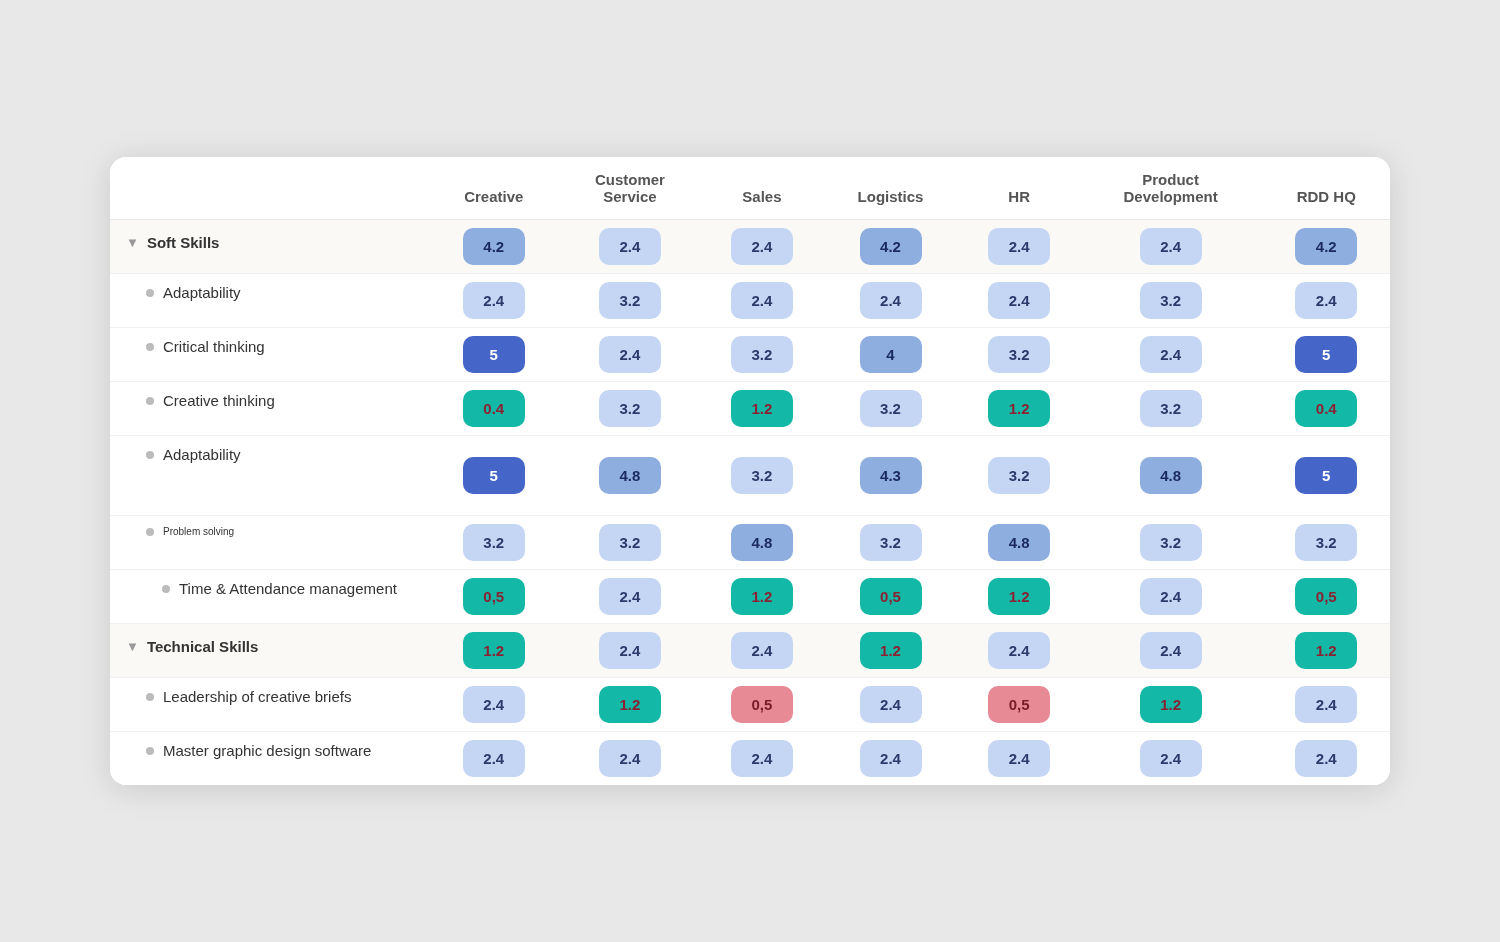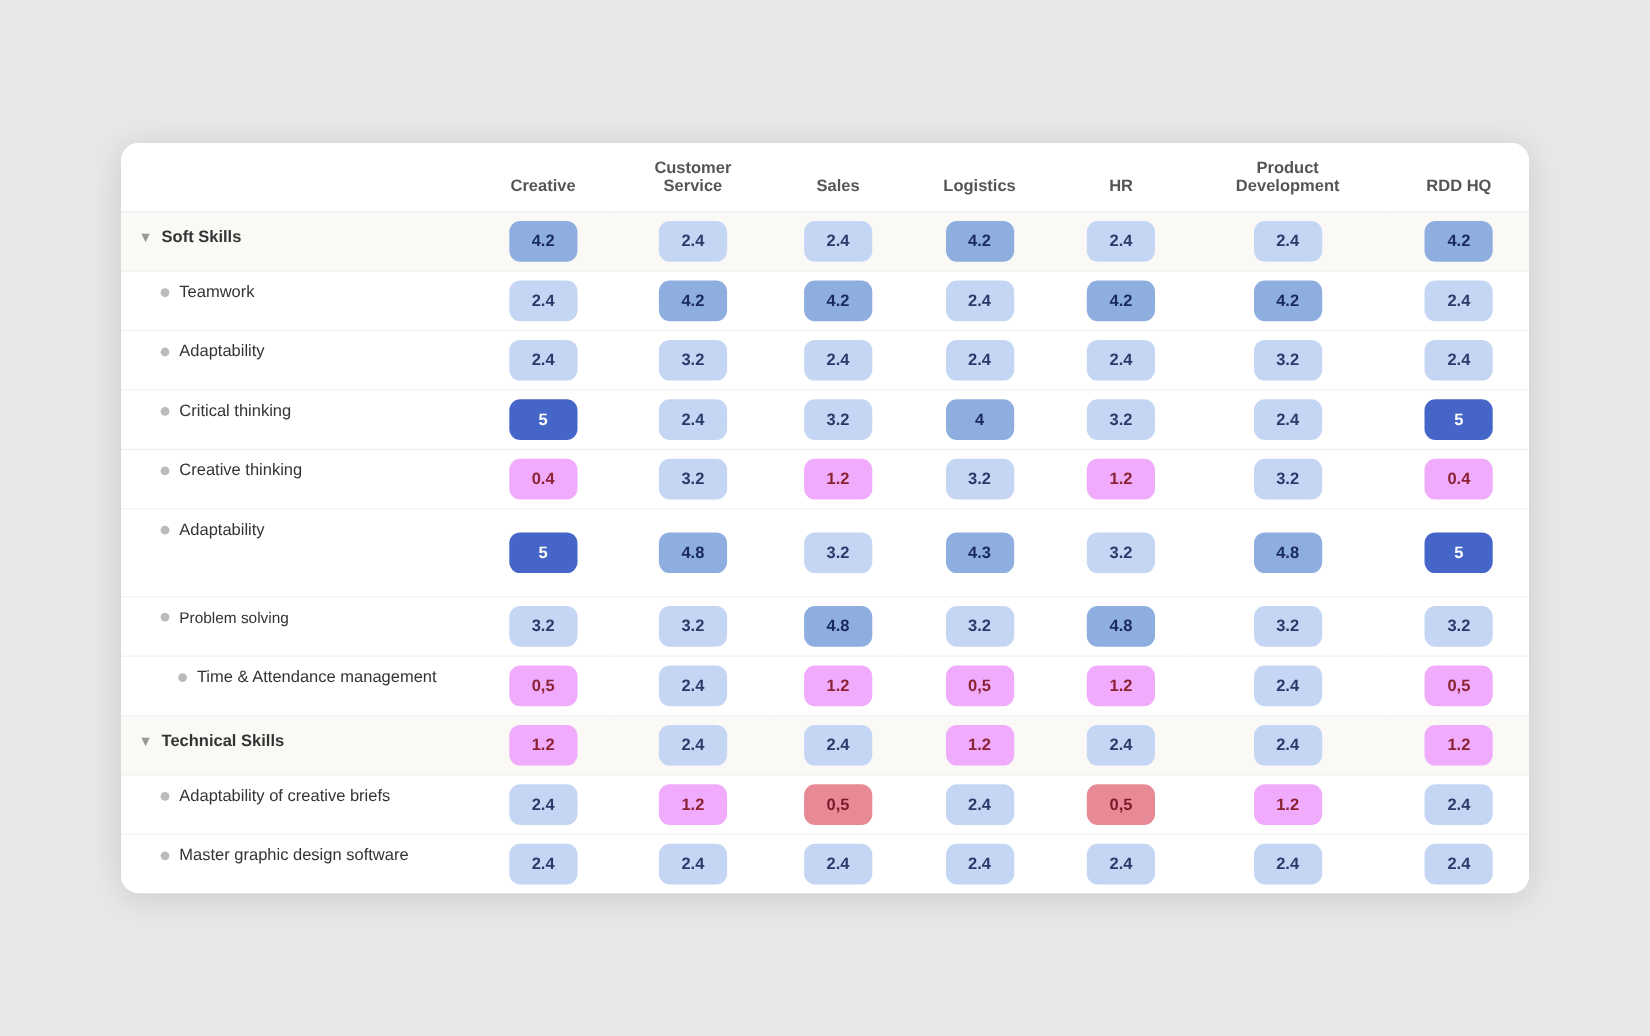--- a/index.html
+++ b/index.html
@@ -99,21 +99,21 @@
       border-radius: 10px;
       font-weight: 600;
       font-size: 15px;
       color: #333;
       text-align: center;
     }
     
     .c-blue-light   { background: #c5d6f5; color: #2a3a6a; }
     .c-blue-mid     { background: #8faee0; color: #1a2a5e; }
     .c-blue-dark    { background: #4566c8; color: #fff; }
-    .c-pink-light   { background: #f0abfc; color: #8a2233; }
+    .c-pink-light   { background: #14b8a6; color: #8a2233; }
     .c-pink-mid     { background: #e88a96; color: #7a1a2a; }
     
     .section-row-bg { background: #faf9f6; }
     .skill-row-bg   { background: #fff; }
   </style>
 </head>
 <body>
 
 <div class="card">
   <div class="table-wrap">
@@ -140,33 +140,20 @@
             <td style="padding: 8px 6px;"><span class="cell-badge c-blue-light">2.4</span></td>
             <td style="padding: 8px 6px;"><span class="cell-badge c-blue-light">2.4</span></td>
             <td style="padding: 8px 6px;"><span class="cell-badge c-blue-mid">4.2</span></td>
             <td style="padding: 8px 6px;"><span class="cell-badge c-blue-light">2.4</span></td>
             <td style="padding: 8px 6px;"><span class="cell-badge c-blue-light">2.4</span></td>
             <td style="padding: 8px 6px;"><span class="cell-badge c-blue-mid">4.2</span></td>
           </tr>
           <tr class="skill-row skill-row-bg">
             <td style="display: flex; align-items: center; gap: 9px; padding-left: 36px; padding-top: 10px; padding-bottom: 10px; font-size: 15px;">
               <span class="dot"></span>
-              <span>Teamwork</span>
-            </td>
-            <td style="padding: 8px 6px;"><span class="cell-badge c-blue-light">2.4</span></td>
-            <td style="padding: 8px 6px;"><span class="cell-badge c-blue-mid">4.2</span></td>
-            <td style="padding: 8px 6px;"><span class="cell-badge c-blue-mid">4.2</span></td>
-            <td style="padding: 8px 6px;"><span class="cell-badge c-blue-light">2.4</span></td>
-            <td style="padding: 8px 6px;"><span class="cell-badge c-blue-mid">4.2</span></td>
-            <td style="padding: 8px 6px;"><span class="cell-badge c-blue-mid">4.2</span></td>
-            <td style="padding: 8px 6px;"><span class="cell-badge c-blue-light">2.4</span></td>
-          </tr>
-          <tr class="skill-row skill-row-bg">
-            <td style="display: flex; align-items: center; gap: 9px; padding-left: 36px; padding-top: 10px; padding-bottom: 10px; font-size: 15px;">
-              <span class="dot"></span>
               <span>Adaptability</span>
             </td>
             <td style="padding: 8px 6px;"><span class="cell-badge c-blue-light">2.4</span></td>
             <td style="padding: 8px 6px;"><span class="cell-badge c-blue-light">3.2</span></td>
             <td style="padding: 8px 6px;"><span class="cell-badge c-blue-light">2.4</span></td>
             <td style="padding: 8px 6px;"><span class="cell-badge c-blue-light">2.4</span></td>
             <td style="padding: 8px 6px;"><span class="cell-badge c-blue-light">2.4</span></td>
             <td style="padding: 8px 6px;"><span class="cell-badge c-blue-light">3.2</span></td>
             <td style="padding: 8px 6px;"><span class="cell-badge c-blue-light">2.4</span></td>
           </tr>
@@ -203,21 +190,21 @@
             </td>
             <td style="padding: 8px 6px;"><span class="cell-badge c-blue-dark">5</span></td>
             <td style="padding: 8px 6px;"><span class="cell-badge c-blue-mid">4.8</span></td>
             <td style="padding: 8px 6px;"><span class="cell-badge c-blue-light">3.2</span></td>
             <td style="padding: 21px 6px;"><span class="cell-badge c-blue-mid">4.3</span></td>
             <td style="padding: 8px 6px;"><span class="cell-badge c-blue-light">3.2</span></td>
             <td style="padding: 8px 6px;"><span class="cell-badge c-blue-mid">4.8</span></td>
             <td style="padding: 8px 6px;"><span class="cell-badge c-blue-dark">5</span></td>
           </tr>
           <tr class="skill-row skill-row-bg">
-            <td style="display: flex; align-items: center; gap: 9px; padding-left: 36px; padding-top: 10px; padding-bottom: 10px; font-size: 14px;">
+            <td style="display: flex; align-items: center; gap: 9px; padding-left: 36px; padding-top: 10px; padding-bottom: 10px; font-size: 10px;">
               <span class="dot"></span>
               <span>Problem solving</span>
             </td>
             <td style="padding: 8px 6px;"><span class="cell-badge c-blue-light">3.2</span></td>
             <td style="padding: 8px 6px;"><span class="cell-badge c-blue-light">3.2</span></td>
             <td style="padding: 8px 6px;"><span class="cell-badge c-blue-mid">4.8</span></td>
             <td style="padding: 8px 6px;"><span class="cell-badge c-blue-light">3.2</span></td>
             <td style="padding: 8px 6px;"><span class="cell-badge c-blue-mid">4.8</span></td>
             <td style="padding: 8px 6px;"><span class="cell-badge c-blue-light">3.2</span></td>
             <td style="padding: 8px 6px;"><span class="cell-badge c-blue-light">3.2</span></td>
@@ -244,21 +231,21 @@
             <td style="padding: 8px 6px;"><span class="cell-badge c-blue-light">2.4</span></td>
             <td style="padding: 8px 6px;"><span class="cell-badge c-blue-light">2.4</span></td>
             <td style="padding: 8px 6px;"><span class="cell-badge c-pink-light">1.2</span></td>
             <td style="padding: 8px 6px;"><span class="cell-badge c-blue-light">2.4</span></td>
             <td style="padding: 8px 6px;"><span class="cell-badge c-blue-light">2.4</span></td>
             <td style="padding: 8px 6px;"><span class="cell-badge c-pink-light">1.2</span></td>
           </tr>
           <tr class="skill-row skill-row-bg">
             <td style="display: flex; align-items: center; gap: 9px; padding-left: 36px; padding-top: 10px; padding-bottom: 10px; font-size: 15px;">
               <span class="dot"></span>
-              <span>Adaptability of creative briefs</span>
+              <span>Leadership of creative briefs</span>
             </td>
             <td style="padding: 8px 6px;"><span class="cell-badge c-blue-light">2.4</span></td>
             <td style="padding: 8px 6px;"><span class="cell-badge c-pink-light">1.2</span></td>
             <td style="padding: 8px 6px;"><span class="cell-badge c-pink-mid">0,5</span></td>
             <td style="padding: 8px 6px;"><span class="cell-badge c-blue-light">2.4</span></td>
             <td style="padding: 8px 6px;"><span class="cell-badge c-pink-mid">0,5</span></td>
             <td style="padding: 8px 6px;"><span class="cell-badge c-pink-light">1.2</span></td>
             <td style="padding: 8px 6px;"><span class="cell-badge c-blue-light">2.4</span></td>
           </tr>
           <tr class="skill-row skill-row-bg">

